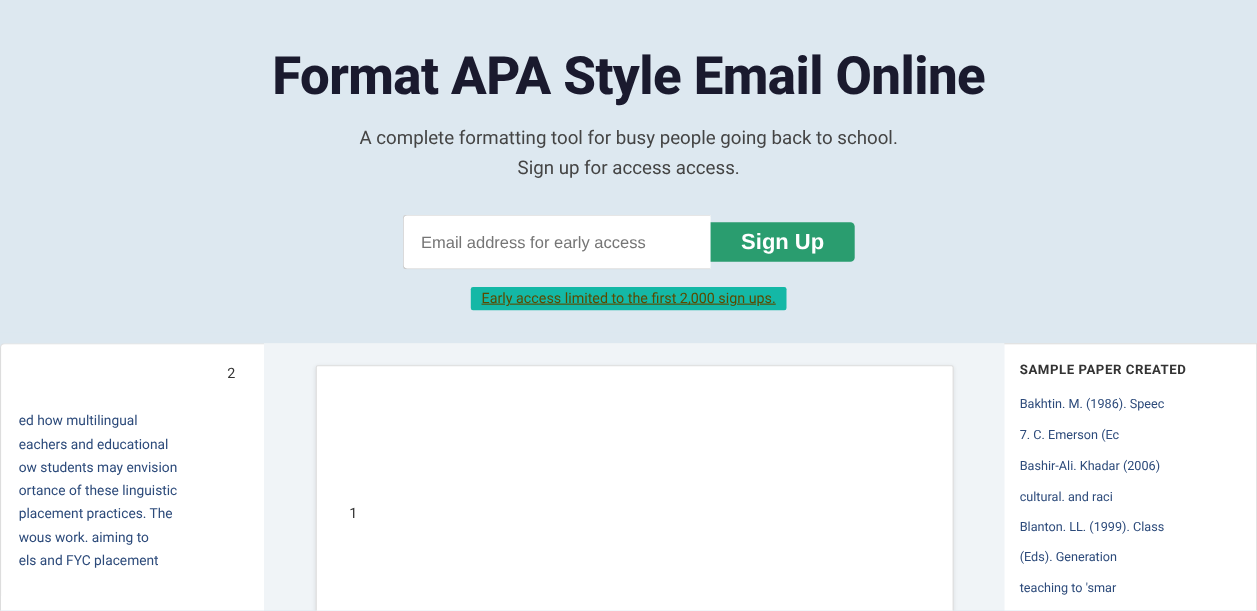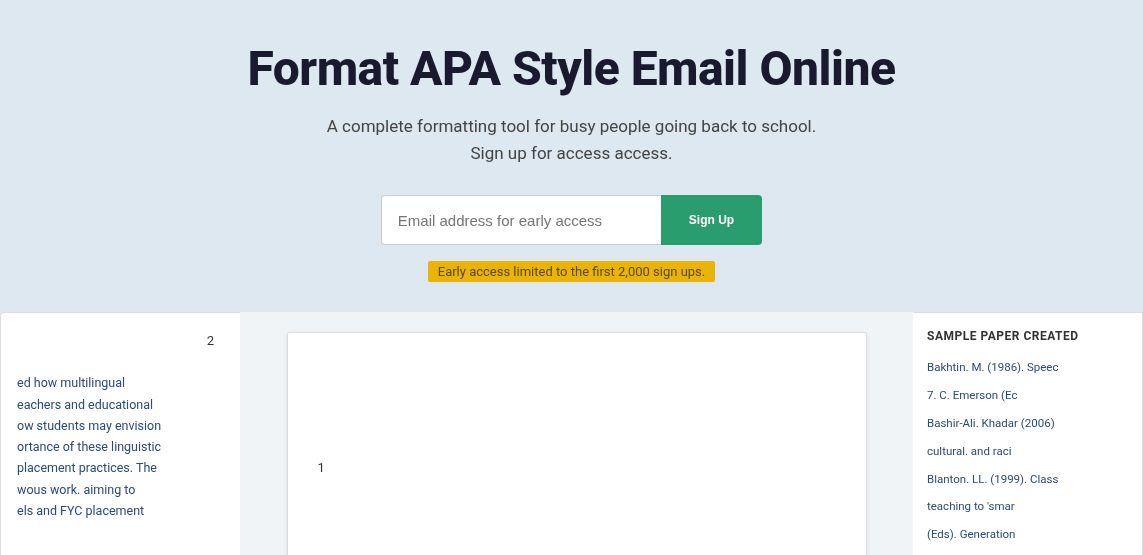--- a/index.html
+++ b/index.html
@@ -55,39 +55,40 @@
       border: 1px solid #ccc;
       border-right: none;
       border-radius: 4px 0 0 4px;
       font-size: 15px;
       color: #999;
       outline: none;
       background: #fff;
     }
 
     .signup-button {
-      height: 50px;
+      height: 36px;
       padding: 0 28px;
       background-color: #2a9d6f;
       color: #fff;
-      font-size: 12px;
+      font-size: 20px;
       font-weight: 600;
       border: none;
       border-radius: 0 4px 4px 0;
       cursor: pointer;
     }
 
     .early-access-notice {
       display: inline-block;
-      background-color: #eab308;
+      background-color: #14b8a6;
       color: #5a4a00;
       font-size: 13px;
       padding: 3px 10px;
       border-radius: 2px;
       margin-top: 6px;
+      text-decoration: underline;
     }
 
     .content-area {
       display: flex;
       position: relative;
       width: 100%;
       height: 310px;
       margin-top: 10px;
     }
 
@@ -225,17 +226,17 @@
     </div>
   </div>
 
   <div class="right-panel">
     <div class="right-panel-title">SAMPLE PAPER CREATED</div>
     <div class="reference-item">Bakhtin. M. (1986). Speec</div>
     <div class="reference-item">7. C. Emerson (Ec</div>
     <div class="reference-item">Bashir-Ali. Khadar (2006)</div>
     <div class="reference-item">cultural. and raci</div>
     <div class="reference-item">Blanton. LL. (1999). Class</div>
+    <div class="reference-item">(Eds). Generation</div>
     <div class="reference-item">teaching to 'smar</div>
-    <div class="reference-item">(Eds). Generation</div>
   </div>
 
 </div>
 
 </body></html>

